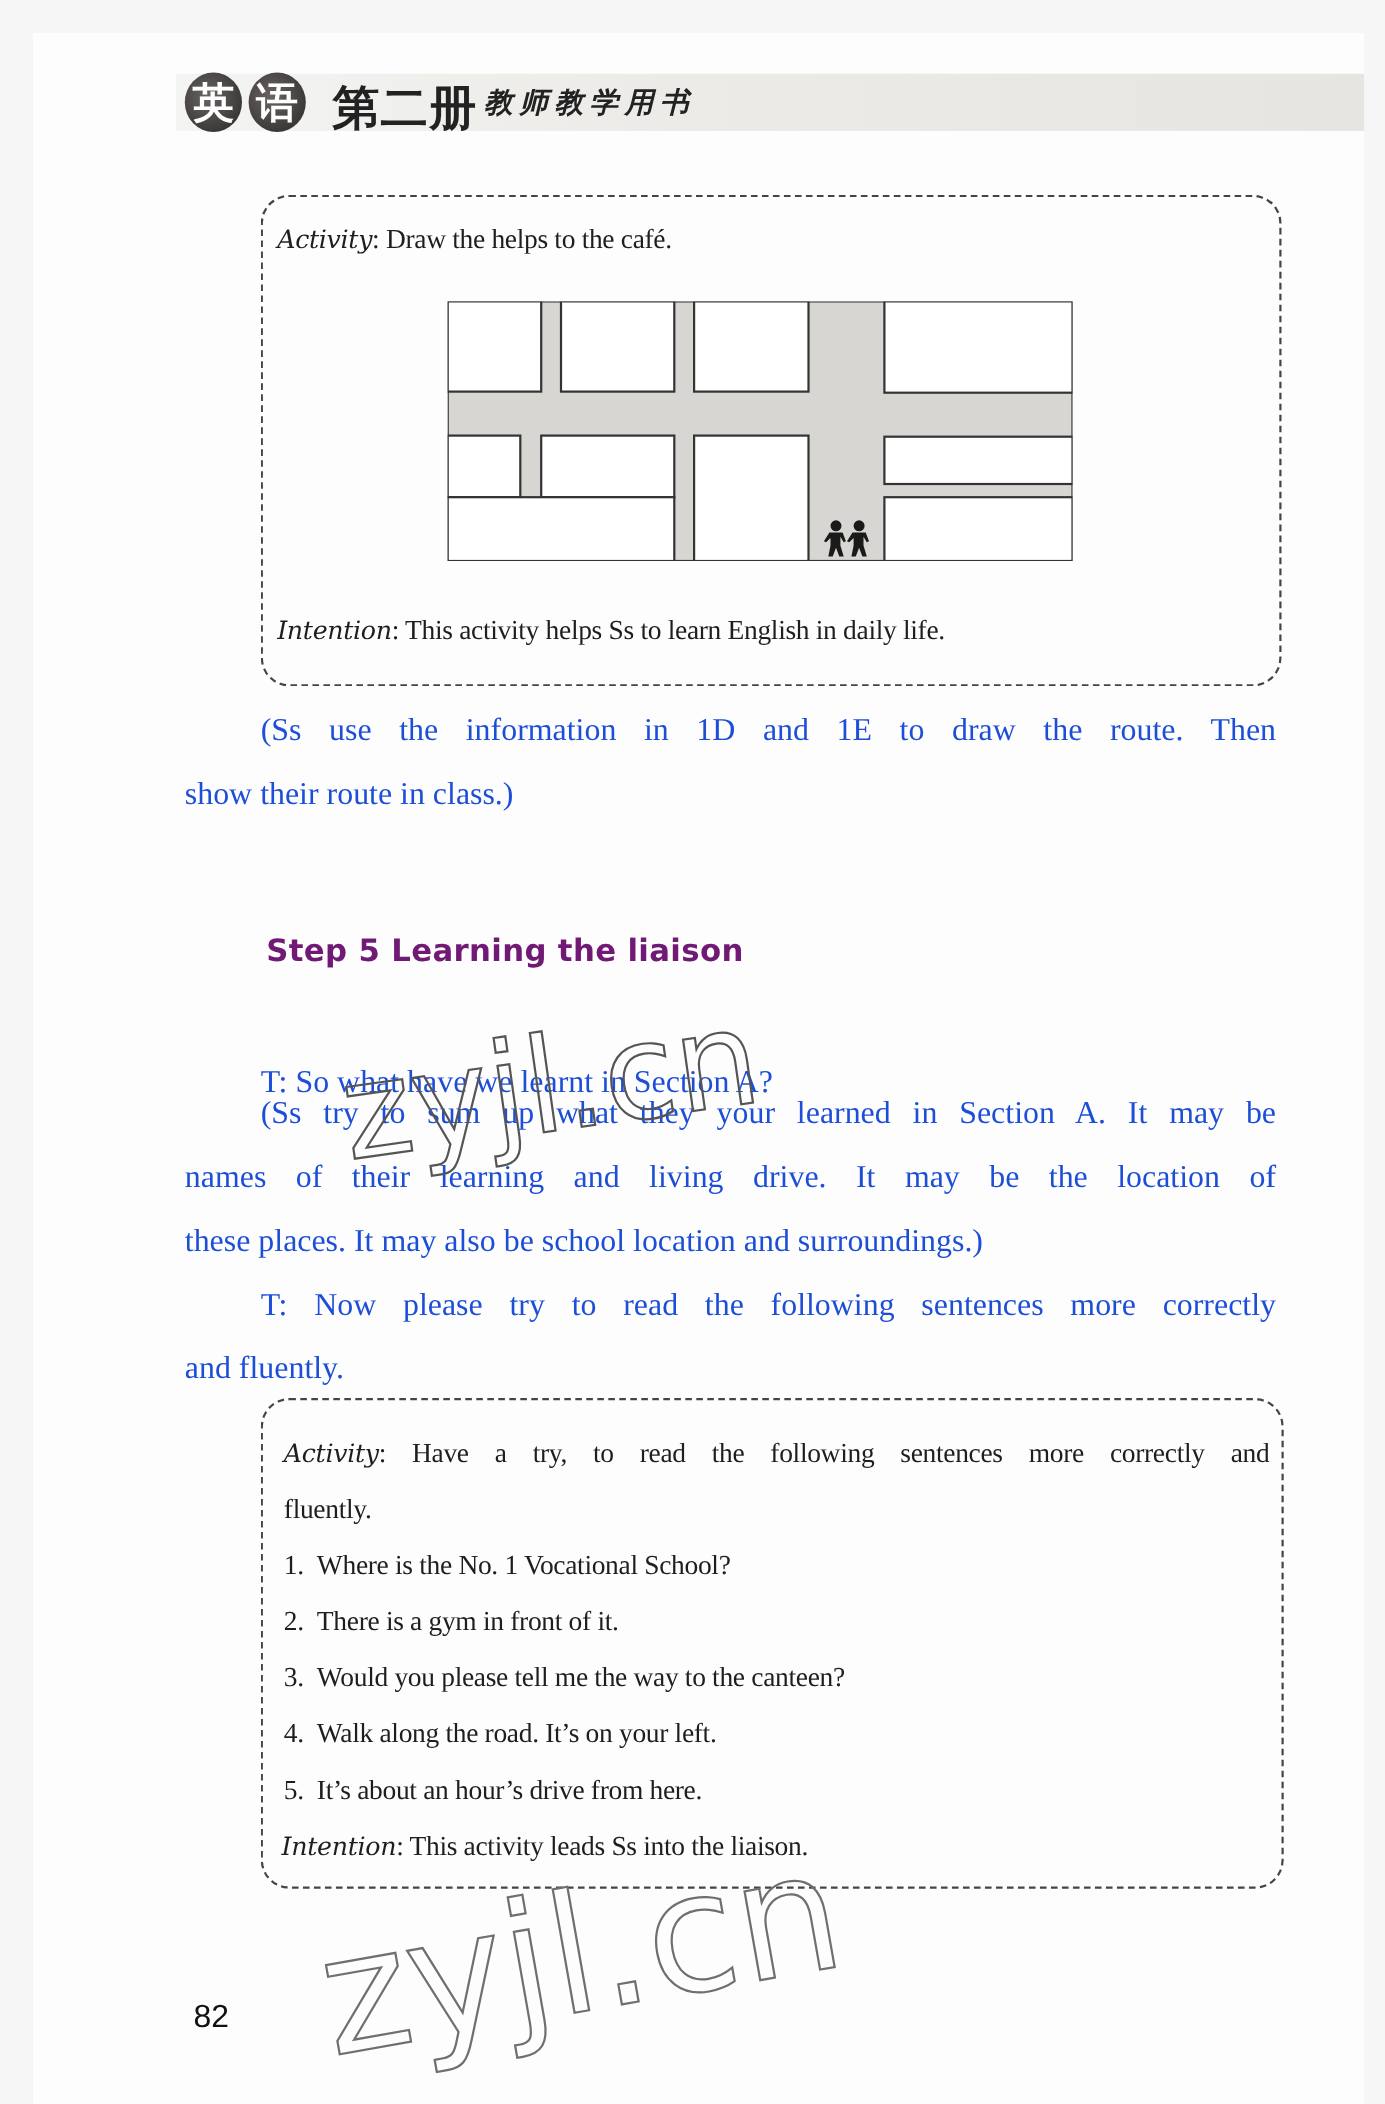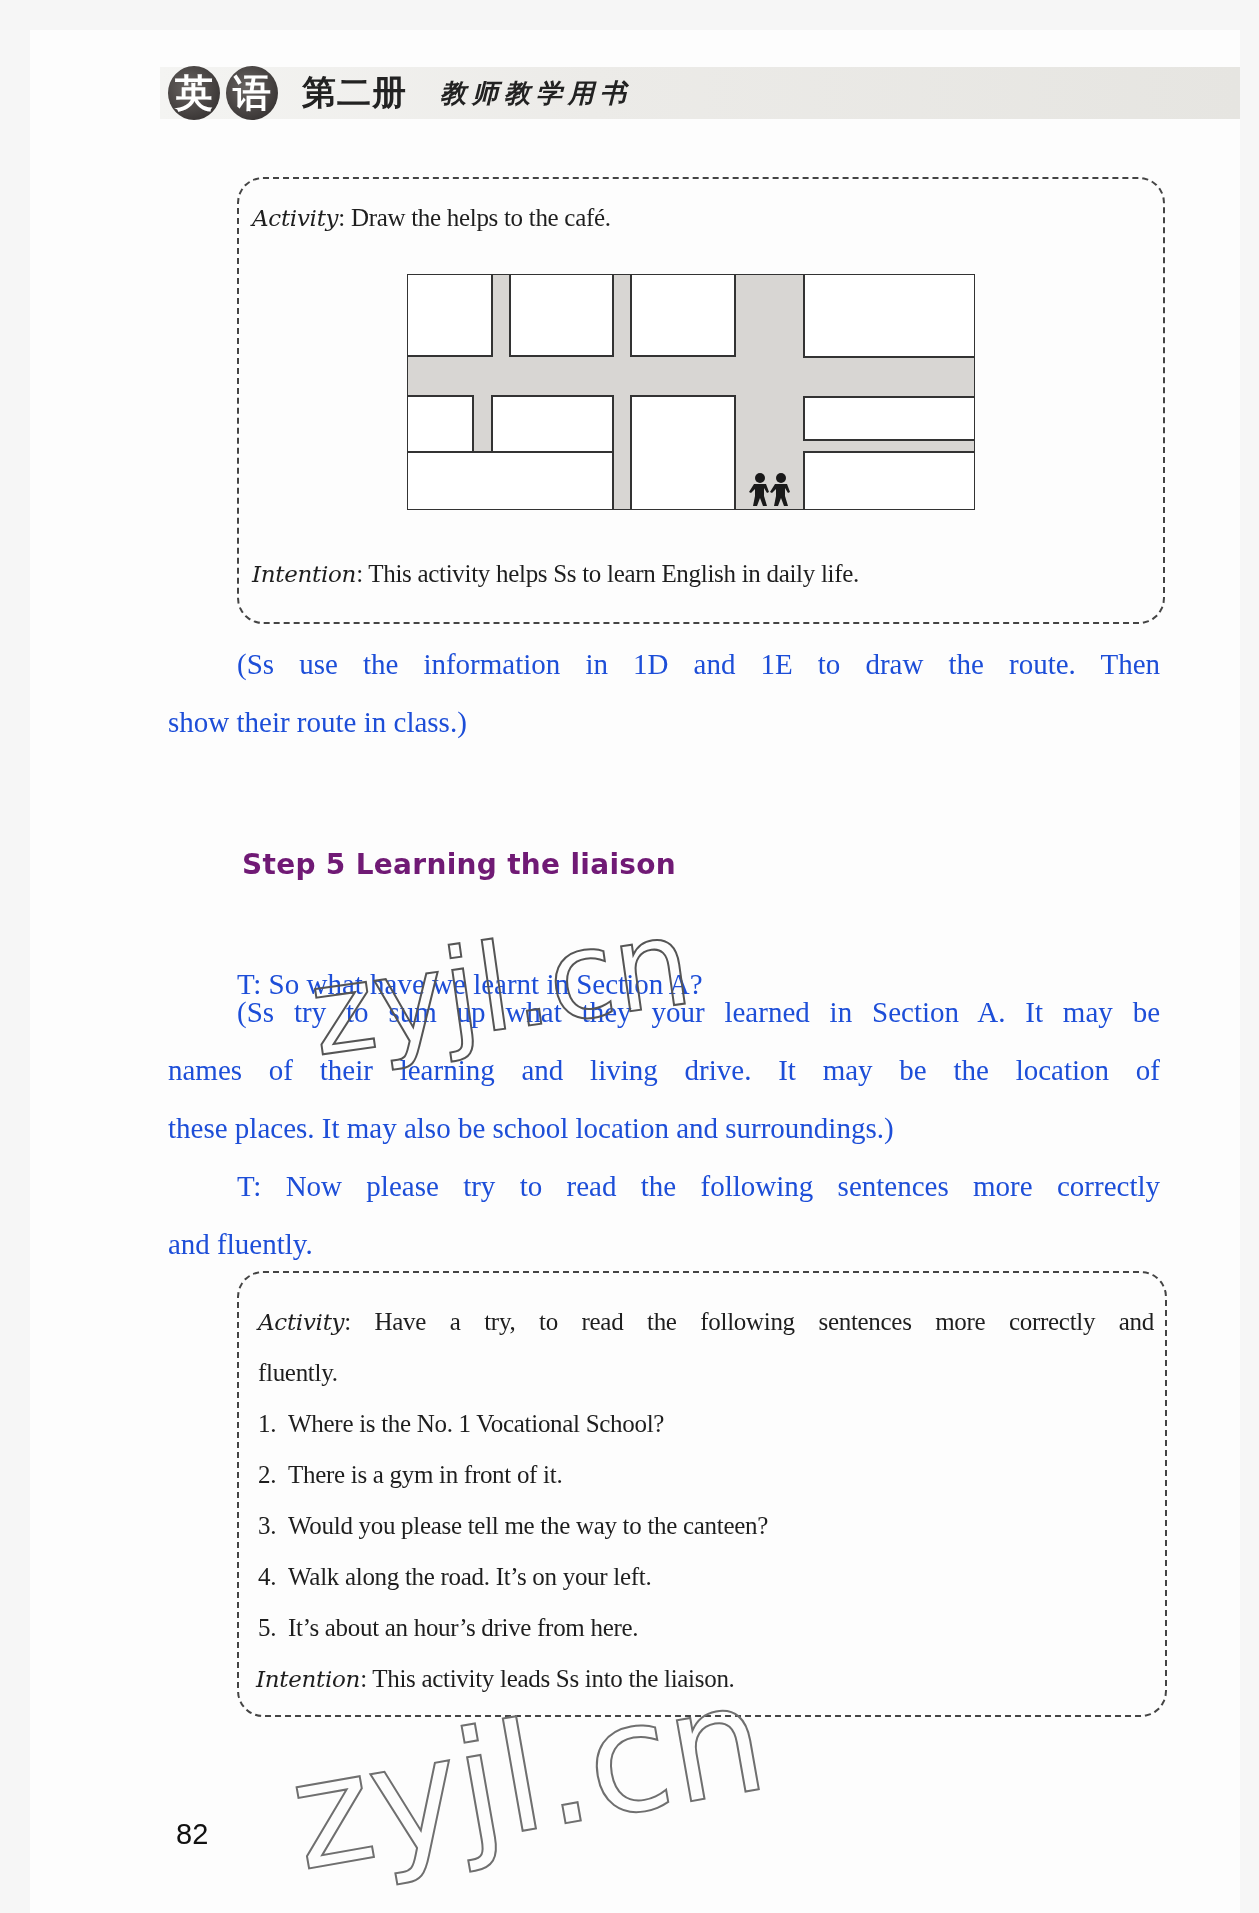--- a/index.html
+++ b/index.html
@@ -20,21 +20,21 @@
   }
   .circle {
     position: absolute; top: 66px; width: 52px; height: 54px; border-radius: 50%;
     background: radial-gradient(circle at 40% 40%, #6a6563 0%, #3d3938 70%, #2b2828 100%);
     color: #fff; font-size: 38px; font-weight: bold; line-height: 54px; text-align: center;
     font-family: "DejaVu Sans", sans-serif;
   }
   .circle.c1 { left: 168px; }
   .circle.c2 { left: 226px; }
   .vol {
-    position: absolute; left: 302px; top: 70px; font-size: 34px; font-weight: bold;
+    position: absolute; left: 302px; top: 70px; font-size: 43px; font-weight: bold;
     font-family: "DejaVu Sans", sans-serif; color: #222; letter-spacing: 1px;
   }
   .book-title {
     position: absolute; left: 440px; top: 76px; font-size: 26px; font-weight: bold;
     font-family: "DejaVu Serif", serif; font-style: italic; color: #222; letter-spacing: 6px;
   }
 
   
   .dash-box {
     position: absolute; border: 2px dashed #444; border-radius: 26px;

